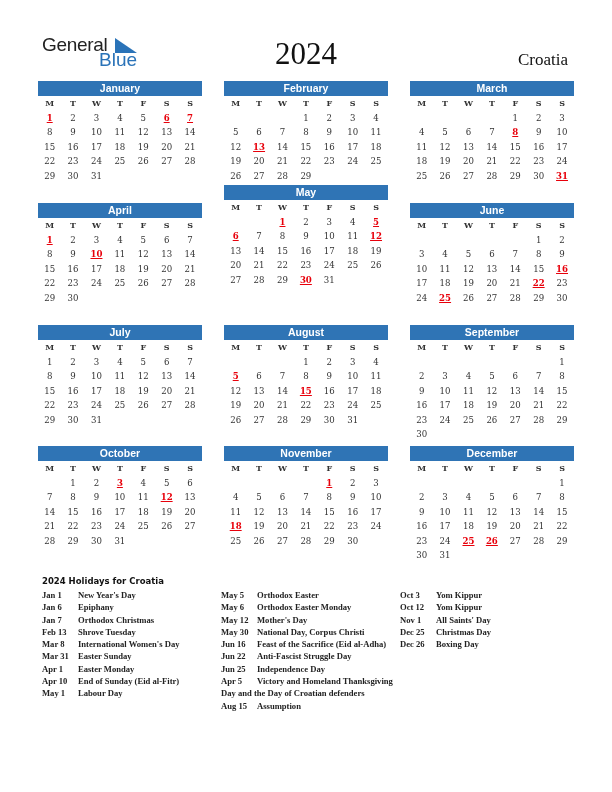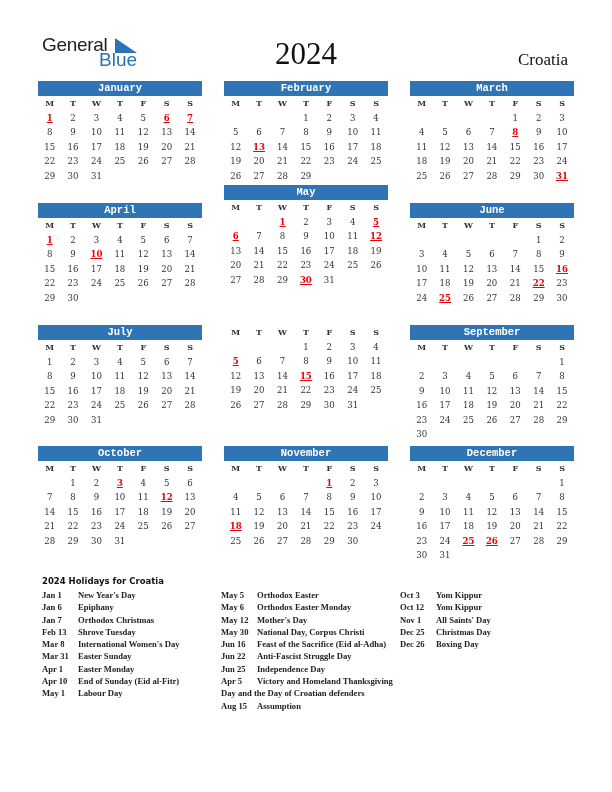--- a/index.html
+++ b/index.html
@@ -4,21 +4,21 @@
 <style>
   html, body { margin:0; padding:0; background:#ffffff; }
   body { width:612px; height:792px; position:relative; overflow:hidden; font-family:"DejaVu Serif", serif; color:#333; }
   .logo { position:absolute; left:42px; top:34px; width:100px; height:40px; }
   .logo .g { position:absolute; left:0; top:0; font-family:"Liberation Sans", sans-serif; font-size:19px; color:#222; letter-spacing:-0.3px; }
   .logo .b { position:absolute; left:57px; top:15px; font-family:"Liberation Sans", sans-serif; font-size:19px; color:#2a73b8; }
   .logo .tri { position:absolute; left:73px; top:4px; width:0; height:0; border-left:22px solid #2a73b8; border-top:15px solid transparent; }
   .year { position:absolute; left:0; width:612px; top:36px; text-align:center; font-family:"Liberation Serif", serif; font-size:31px; color:#111; }
   .country { position:absolute; right:44px; top:50px; font-family:"Liberation Serif", serif; font-size:17px; color:#111; }
   .month { position:absolute; width:164px; }
-  .mhead { height:15px; background:#2f74b5; color:#fff; text-align:center; font-family:Liberation Mono, monospace; font-weight:bold; font-size:10.5px; line-height:15px; }
+  .mhead { height:15px; background:#2f74b5; color:#fff; text-align:center; font-family:Liberation Sans, sans-serif; font-weight:bold; font-size:10.5px; line-height:15px; }
   .grid { display:grid; grid-template-columns:repeat(7, 23.4px); }
   .grid span { height:14.5px; line-height:14.5px; text-align:center; font-size:8.6px; color:#333; }
   .grid span.dow { font-weight:bold; font-size:8px; color:#333; }
   .grid span.hol { color:#e8000b; font-weight:bold; text-decoration:underline; }
   .hl-title { position:absolute; left:42px; top:576px; font-family:"DejaVu Sans", sans-serif; font-weight:bold; font-size:8.5px; color:#111; }
   .hcol { position:absolute; font-family:"Liberation Serif", serif; font-size:8.6px; color:#222; line-height:12.3px; }
   .hrow { display:flex;font-weight:bold; }
   .hrow .d { width:36px; flex:0 0 36px; }
   .hrow .n { flex:1; }
   .hrow.wrap { display:block; }
@@ -341,20 +341,21 @@
         <span class="">25</span>
         <span class="">26</span>
         <span class="">27</span>
         <span class="">28</span>
         <span class="">29</span>
         <span class="">30</span>
         <span class="">31</span>
       </div>
     </div>
     <div class="month" style="left: 224px; top: 325px;">
+      <div class="mhead">August</div>
       <div class="grid">
         <span class="dow">M</span>
         <span class="dow">T</span>
         <span class="dow">W</span>
         <span class="dow">T</span>
         <span class="dow">F</span>
         <span class="dow">S</span>
         <span class="dow">S</span>
         <span></span>
         <span></span>

